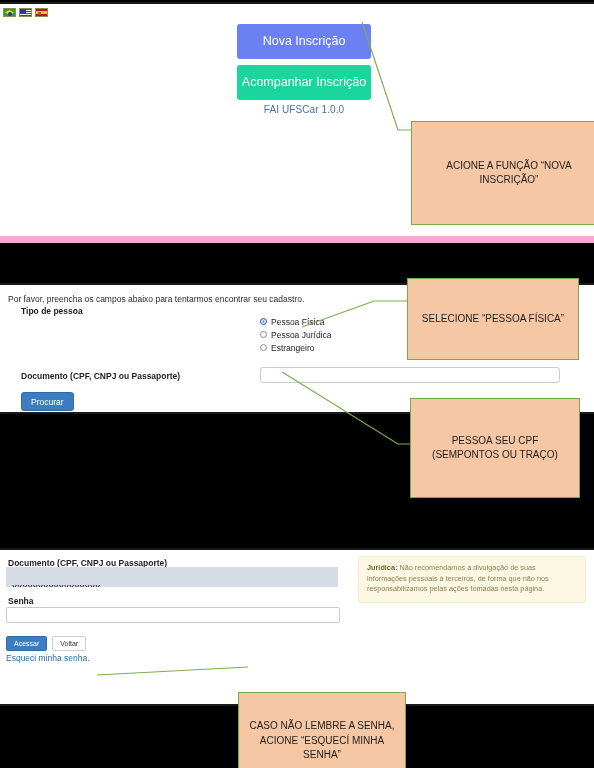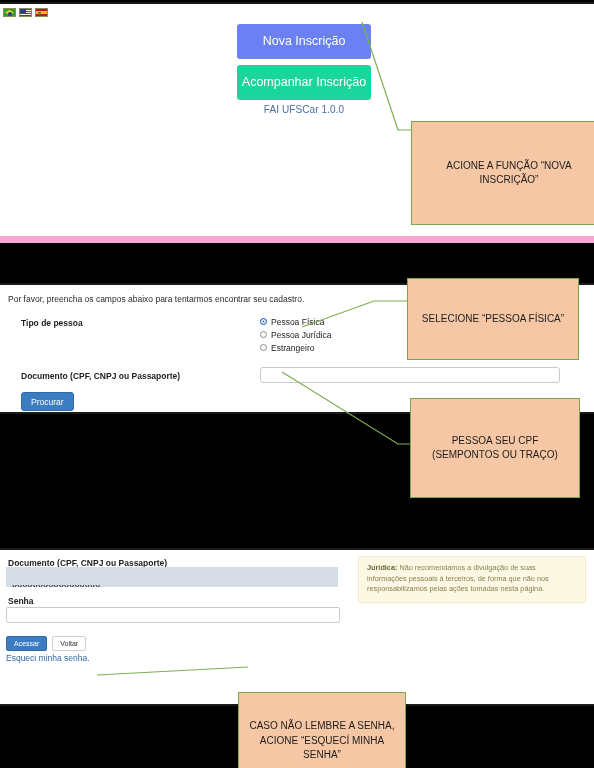--- a/index.html
+++ b/index.html
@@ -138,21 +138,21 @@
     left: 8px; top: 9px;
     font-size: 8.5px;
     color: #2a2a2a;
   }
   .field-label {
     position: absolute;
     font-size: 8.5px;
     font-weight: bold;
     color: #1d1d1d;
   }
-  #lbl-tipo-pessoa { left: 21px; top: 33px; }
+  #lbl-tipo-pessoa { left: 21px; top: 21px; }
   #lbl-documento   { left: 21px; top: 86px; }
 
   .radio-group {
     position: absolute;
     left: 260px;
     top: 30px;
   }
   .radio-row {
     display: flex;
     align-items: center;

